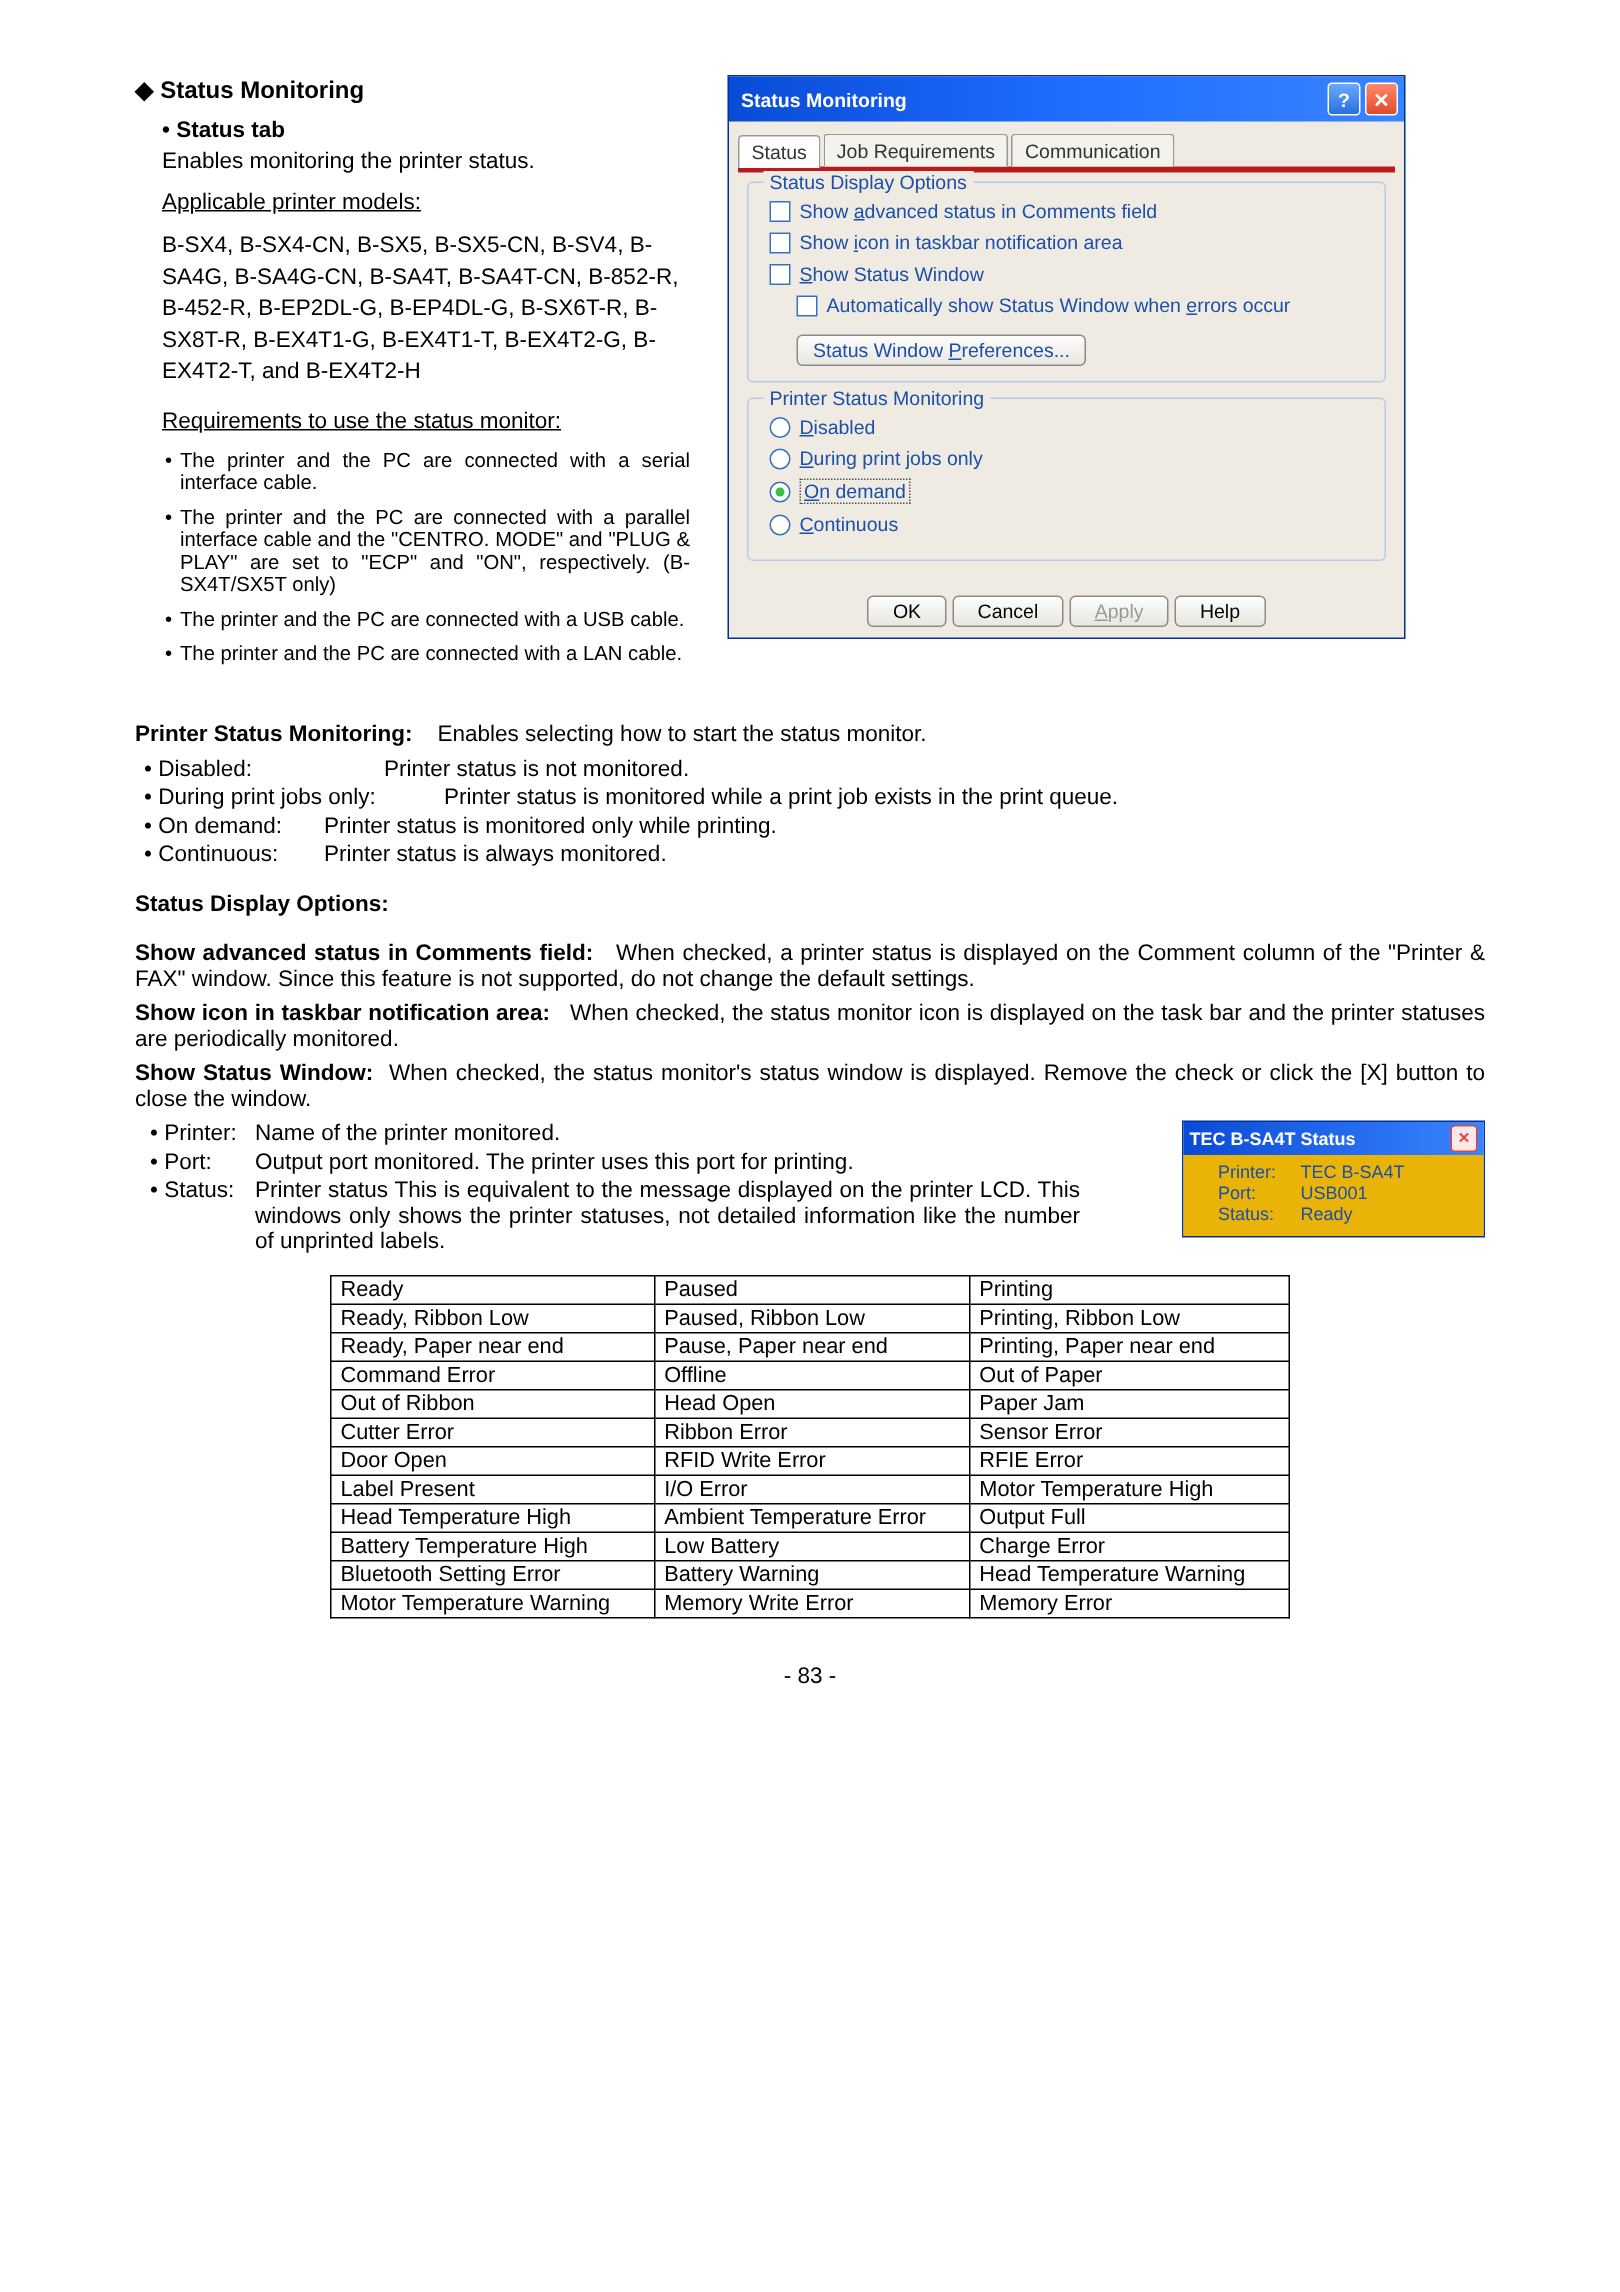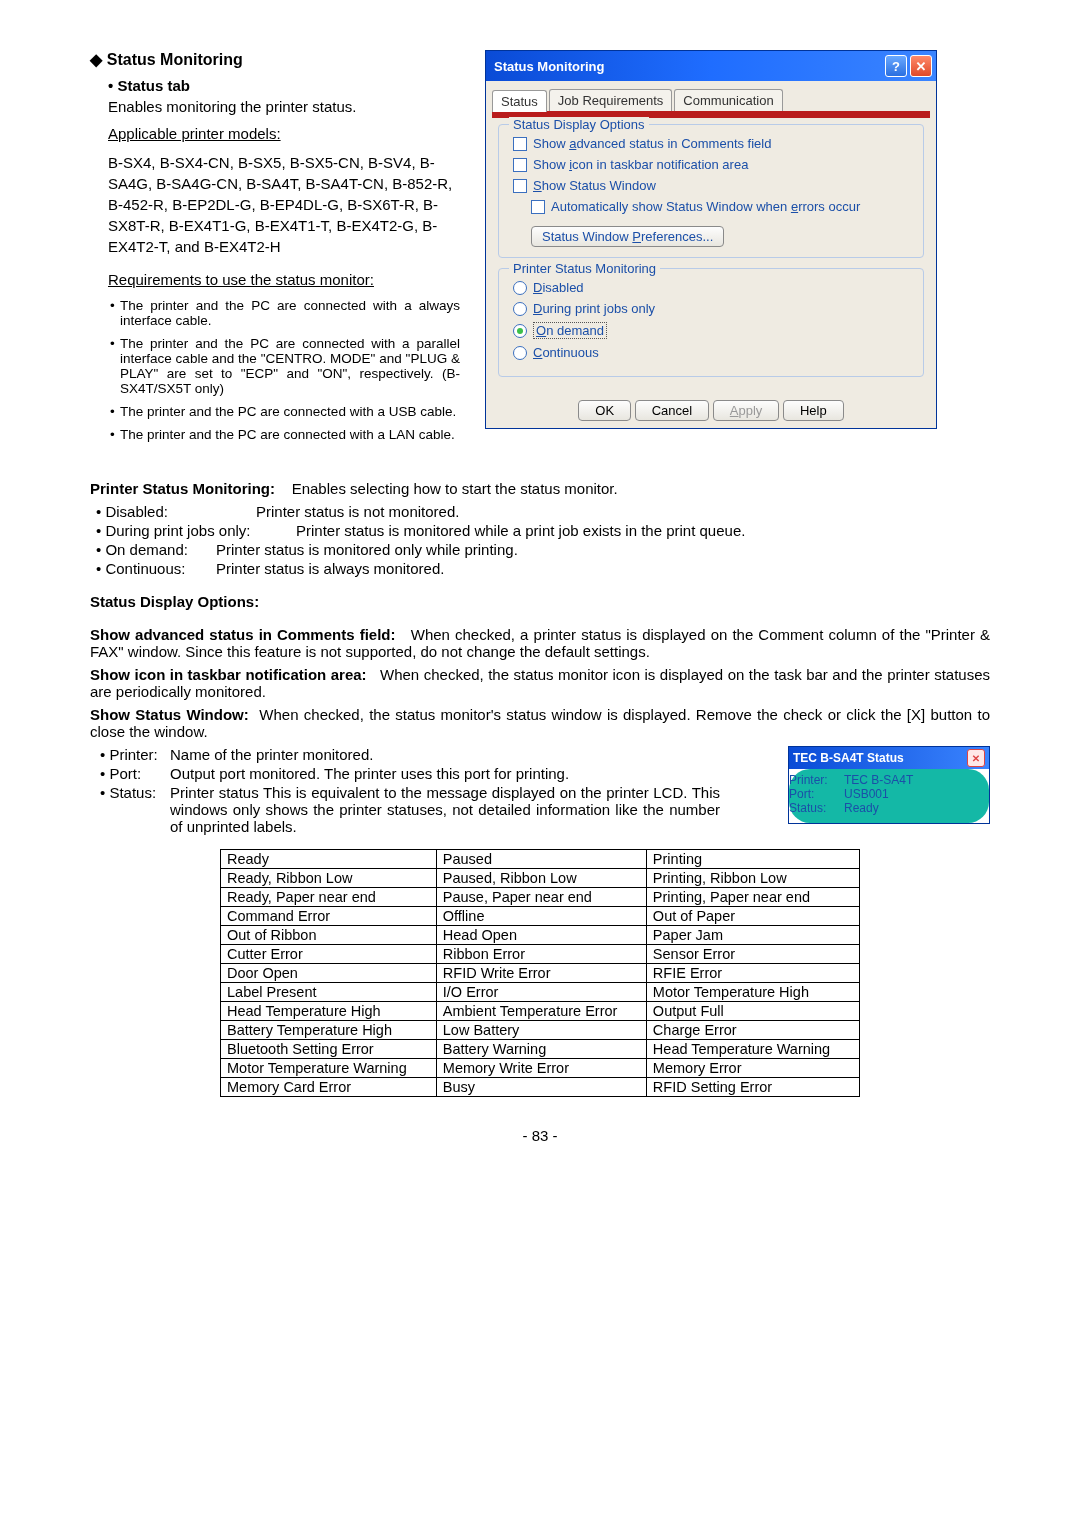--- a/index.html
+++ b/index.html
@@ -42,21 +42,21 @@
   font-weight: bold;
 }
 .titlebar-text { flex: 1; }
 .tb-btn {
   width: 20px; height: 20px; border: 1px solid #fff; border-radius: 3px;
   margin-left: 3px; display: inline-flex; align-items: center; justify-content: center;
   font-weight: bold; font-family: Arial;
 }
 .tb-help { background: linear-gradient(#6aa9ff,#2a6fe0); color:#fff; }
 .tb-close { background: linear-gradient(#ff8a6a,#e04a2a); color:#fff; }
-.tabrow { margin: 8px 6px 0 6px; border-bottom: 7px solid #b91c1c; display:flex; }
+.tabrow { margin: 8px 6px 0 6px; border-bottom: 4px solid #b91c1c; display:flex; }
 .tab {
   padding: 3px 8px; border: 1px solid #999; border-bottom: none;
   background: #f4f2ec; margin-right: 2px; border-radius: 3px 3px 0 0;
   font-size: 13px; color: #333;
 }
 .tab.active { background: #fff; position: relative; top: 1px; }
 .panel { padding: 6px 12px 10px 12px; color: #1b4fa8; }
 .groupbox { border: 1px solid #b8cbe8; border-radius: 4px; padding: 10px 10px 10px 14px; margin-bottom: 10px; }
 .group-legend { position: relative; top: -18px; left: -4px; background: #efebe2; padding: 0 4px; display:inline-block; }
 .group-inner { margin-top: -14px; }
@@ -90,21 +90,21 @@
 .sw-title {
   background: linear-gradient(to right,#0a4bd6,#3a84ff); color:#fff; font-weight:bold;
   display:flex; padding:2px 4px; align-items:center;
 }
 .sw-title-text { flex:1; }
 .sw-close {
   width:16px; height:16px; border:1px solid #d44; border-radius:3px;
   background:#ffe8e8; color:#d44; font-weight:bold; font-size:10px;
   display:inline-flex; align-items:center; justify-content:center;
 }
-.sw-body { background:#14b8a6; color:#1b4fa8; padding:4px 8px 8px 0;border-radius:21px; }
+.sw-body { background:#eab308; color:#1b4fa8; padding:4px 8px 8px 23px; }
 .sw-row { display:flex; }
 .sw-lbl { width:55px; }
 
 
 .pb { margin-bottom: 6px; }
 .def-list { margin-left: 6px; }
 .def-row { display:flex; margin-bottom: 2px; font-size: 15px; }
 .def-lbl { flex: 0 0 160px; }
 .def-row.tight .def-lbl { flex: 0 0 70px; }
 .justify { text-align: justify; }
@@ -129,21 +129,21 @@
       <span>Status Monitoring</span>
     </div>
     <div class="sub-title">• <span>Status tab</span></div>
     <div class="body-text">Enables monitoring the printer status.</div>
     <div class="body-text under">Applicable printer models:</div>
     <div class="body-text smaller">B-SX4, B-SX4-CN, B-SX5, B-SX5-CN, B-SV4, B-SA4G, B-SA4G-CN, B-SA4T, B-SA4T-CN, B-852-R, B-452-R, B-EP2DL-G, B-EP4DL-G, B-SX6T-R, B-SX8T-R, B-EX4T1-G, B-EX4T1-T, B-EX4T2-G, B-EX4T2-T, and B-EX4T2-H</div>
     <div class="body-text under" style="margin-top:14px;">Requirements to use the status monitor:</div>
     <div class="bullet-list">
       <div class="bullet-row">
           <span class="bullet-dot">•</span>
-          <span class="bullet-txt">The printer and the PC are connected with a always interface cable.</span>
+          <span class="bullet-txt">The printer and the PC are connected with a serial interface cable.</span>
         </div>
       <div class="bullet-row">
           <span class="bullet-dot">•</span>
           <span class="bullet-txt">The printer and the PC are connected with a parallel interface cable and the "CENTRO. MODE" and "PLUG &amp; PLAY" are set to "ECP" and "ON", respectively.   (B-SX4T/SX5T only)</span>
         </div>
       <div class="bullet-row">
           <span class="bullet-dot">•</span>
           <span class="bullet-txt">The printer and the PC are connected with a USB cable.</span>
         </div>
       <div class="bullet-row">
@@ -352,21 +352,16 @@
       <tr>
         <td>Bluetooth Setting Error</td>
         <td>Battery Warning</td>
         <td>Head Temperature Warning</td>
       </tr>
       <tr>
         <td>Motor Temperature Warning</td>
         <td>Memory Write Error</td>
         <td>Memory Error</td>
       </tr>
-      <tr>
-        <td>Memory Card Error</td>
-        <td>Busy</td>
-        <td>RFID Setting Error</td>
-      </tr>
     </tbody>
 </table>
 
 <div class="page-num">- 83 -</div>
 
 </body></html>

